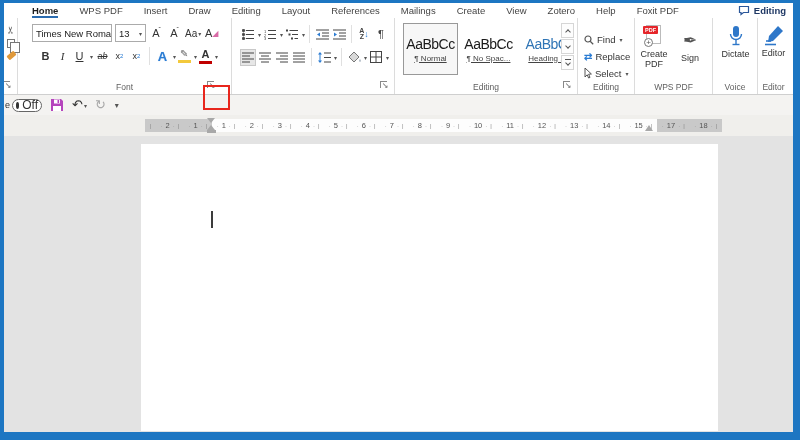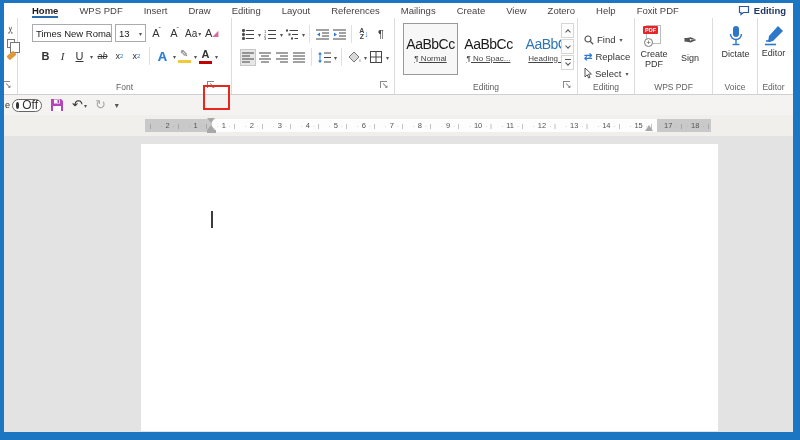--- a/index.html
+++ b/index.html
@@ -99,21 +99,21 @@
   .qico.dis { color:#a9a9a9; }
 
   
   .rulerband { position:relative; height:21px; background:#f0efec; }
   .ruler { position:absolute; left:141px; top:4px; width:577px; height:13px; display:flex; font-size:7.5px; color:#555; }
   .rseg { display:flex; align-items:center; justify-content:space-around; overflow:hidden; white-space:nowrap; }
   .rseg span { display:inline-flex; align-items:center; gap:3px; }
   .rseg .tk { color:#888; font-size:6px; }
   .rl { width:67px; background:#c9c9c9; }
   .rc { width:445px; background:#fdfdfd; }
-  .rr { width:54px; background:#c9c9c9;align-items:center; }
+  .rr { width:65px; background:#c9c9c9;align-items:center; }
   .mk { position:absolute; width:0; height:0; }
   .mk-first { left:62px; top:-1px; border-left:4.5px solid transparent; border-right:4.5px solid transparent; border-top:5px solid #a8a8a8; }
   .mk-hang { left:62px; top:6px; border-left:4.5px solid transparent; border-right:4.5px solid transparent; border-bottom:5px solid #a8a8a8; }
   .mk-hang::after { content:""; position:absolute; left:-4.5px; top:5px; width:9px; height:3px; background:#a8a8a8; }
   .mk-right { left:500px; top:6px; border-left:4.5px solid transparent; border-right:4.5px solid transparent; border-bottom:6px solid #a8a8a8; }
 
   
   .docarea { position:relative; height:295px; background:#e3e3e3; }
   .page { position:absolute; left:137px; top:8px; width:577px; height:287px; background:#ffffff; }
   .caret { position:absolute; left:70px; top:67px; width:1.5px; height:17px; background:#3c3c3c; }

